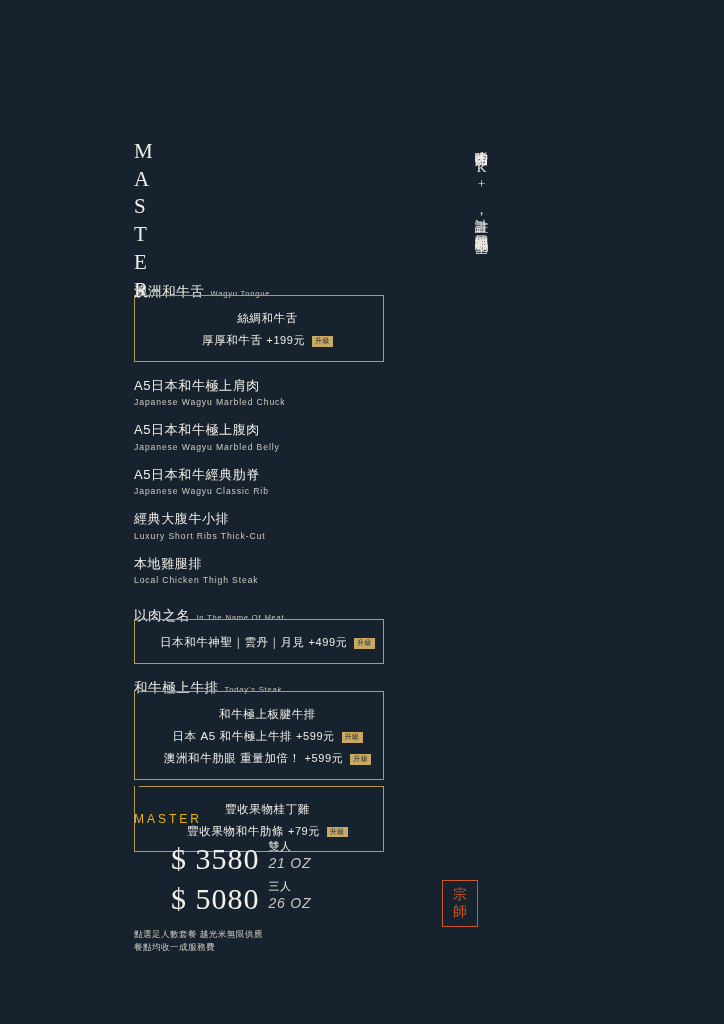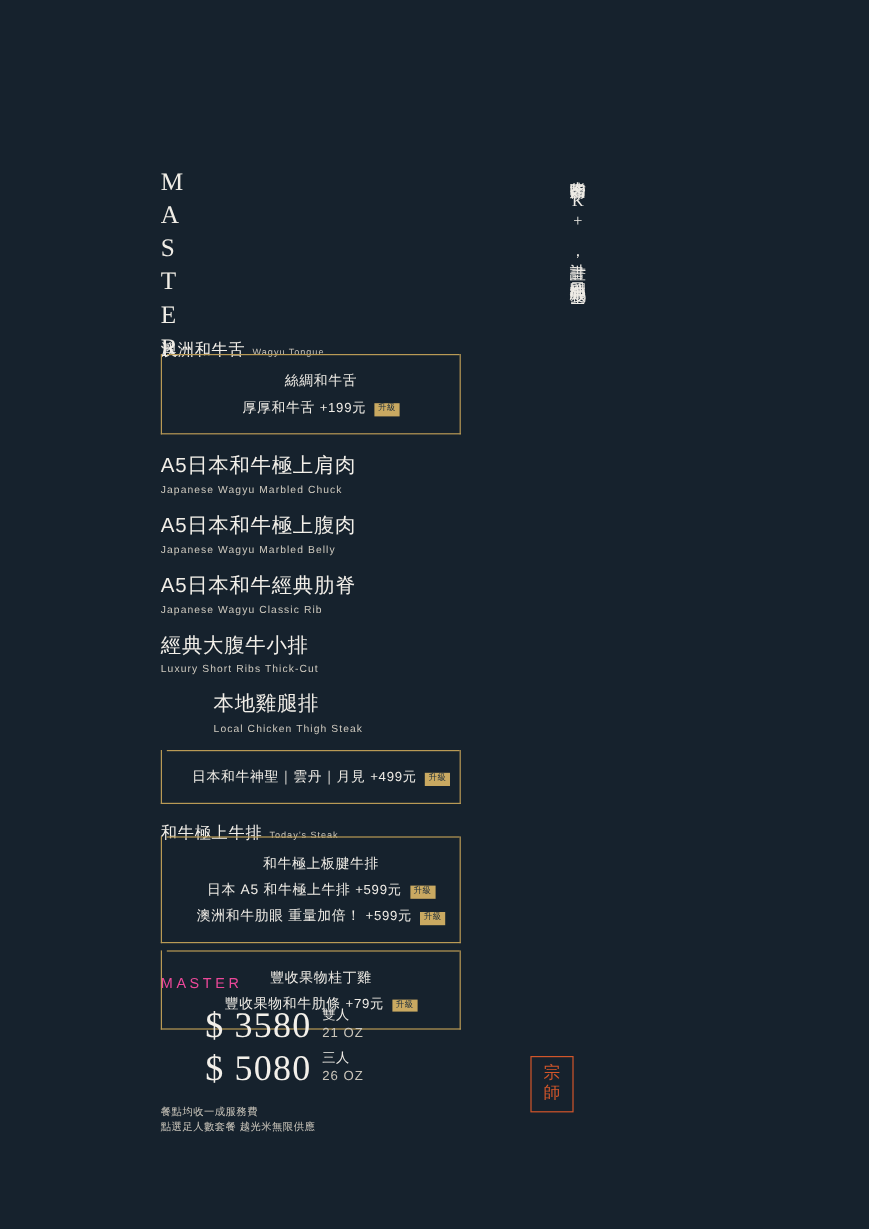--- a/index.html
+++ b/index.html
@@ -55,21 +55,21 @@
   .menu {
     position: absolute;
     left: 134px;
     top: 283px;
     width: 250px;
   }
 
   
   .item { margin-bottom: 14px; }
   .item .cn {
-    font-size: 17px;
+    font-size: 13px;
     letter-spacing: 0.6px;
     color: #f2efe9;
     line-height: 1.35;
   }
   .item .en {
     font-size: 8.6px;
     letter-spacing: 0.9px;
     color: #cfcabf;
     margin-top: 3px;
     font-family: "Liberation Sans", sans-serif;
@@ -135,21 +135,21 @@
   
   .footer {
     position: absolute;
     left: 134px;
     top: 812px;
     width: 300px;
   }
   .footer .label {
     font-size: 12px;
     letter-spacing: 3px;
-    color: #ec4899;
+    color: #eab308;
     margin-bottom: 14px;
   }
   .price-row {
     display: flex;
     align-items: flex-end;
     gap: 9px;
     margin-bottom: 6px;
     padding-left: 37px;
   }
   .price-row .amount {
@@ -160,24 +160,25 @@
     line-height: 1;
   }
   .price-row .meta { padding-bottom: 2px; }
   .price-row .meta .m1 {
     font-size: 11px;
     color: #efece6;
     letter-spacing: 0.5px;
     line-height: 1.25;
   }
   .price-row .meta .m2 {
-    font-size: 11px;
+    font-size: 14px;
     color: #cbc6bb;
     letter-spacing: 0.8px;
     line-height: 1.3;
+    font-style: italic;
   }
   .notes {
     margin-top: 14px;
     font-size: 8.6px;
     line-height: 1.55;
     color: #cdc8bd;
     letter-spacing: 0.4px;
   }
 
   
@@ -243,26 +244,30 @@
       <div class="en">Japanese Wagyu Marbled Belly</div>
     </div>
     <div class="item">
       <div class="cn">A5日本和牛經典肋脊</div>
       <div class="en">Japanese Wagyu Classic Rib</div>
     </div>
     <div class="item">
       <div class="cn">經典大腹牛小排</div>
       <div class="en">Luxury Short Ribs Thick-Cut</div>
     </div>
-    <div class="item" style="margin-bottom:22px;margin-left:44px;">
+    <div class="item" style="margin-bottom:22px;">
       <div class="cn">本地雞腿排</div>
       <div class="en">Local Chicken Thigh Steak</div>
     </div>
 
     <div class="group">
+      <div class="group-head">
+        <span class="cn">以肉之名</span>
+        <span class="en">In The Name Of Meat</span>
+      </div>
       <div class="group-box">
         <div class="line">
           <span>日本和牛神聖｜雲丹｜月見</span>
           <span class="price">+499元</span>
           <span class="badge">升級</span>
         </div>
       </div>
     </div>
 
     <div class="group">
@@ -315,22 +320,22 @@
 
     <div class="price-row">
       <div class="amount">$ 5080</div>
       <div class="meta">
         <div class="m1">三人</div>
         <div class="m2">26 OZ</div>
       </div>
     </div>
 
     <div class="notes">
+      <div>點選足人數套餐 越光米無限供應</div>
       <div>餐點均收一成服務費</div>
-      <div>點選足人數套餐 越光米無限供應</div>
     </div>
   </div>
 
   <div class="seal">
     <span>宗</span>
     <span>師</span>
   </div>
 
 </div>
 

